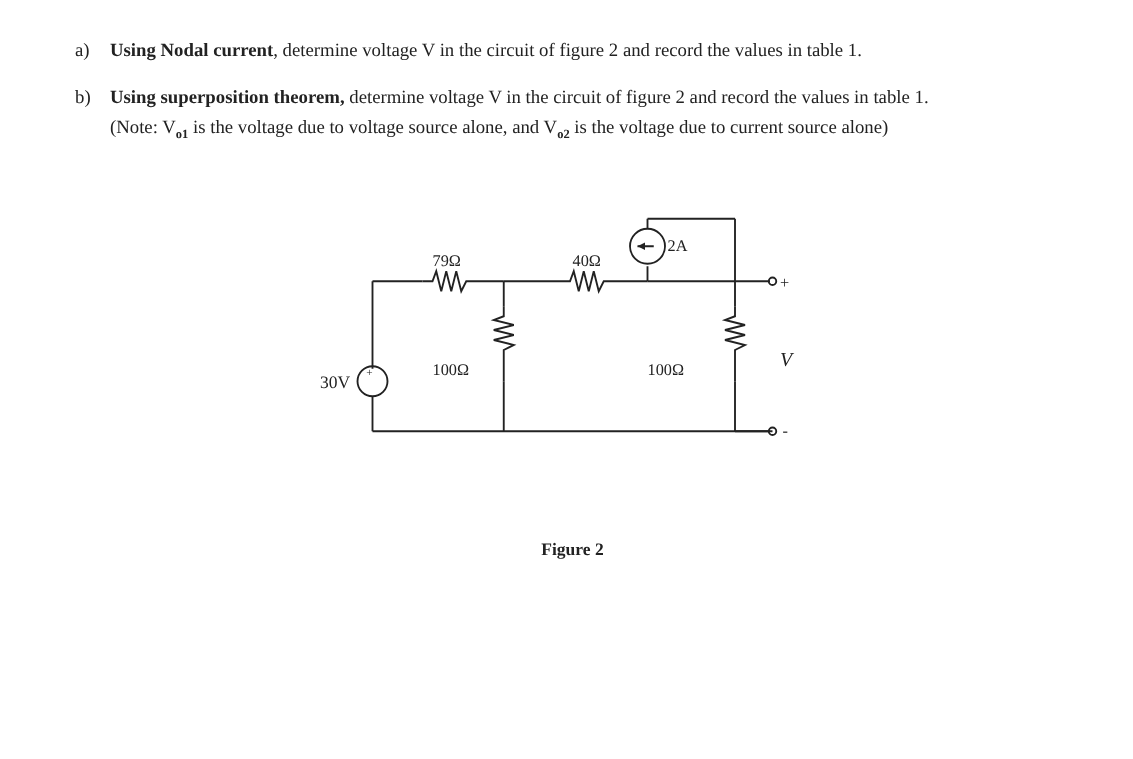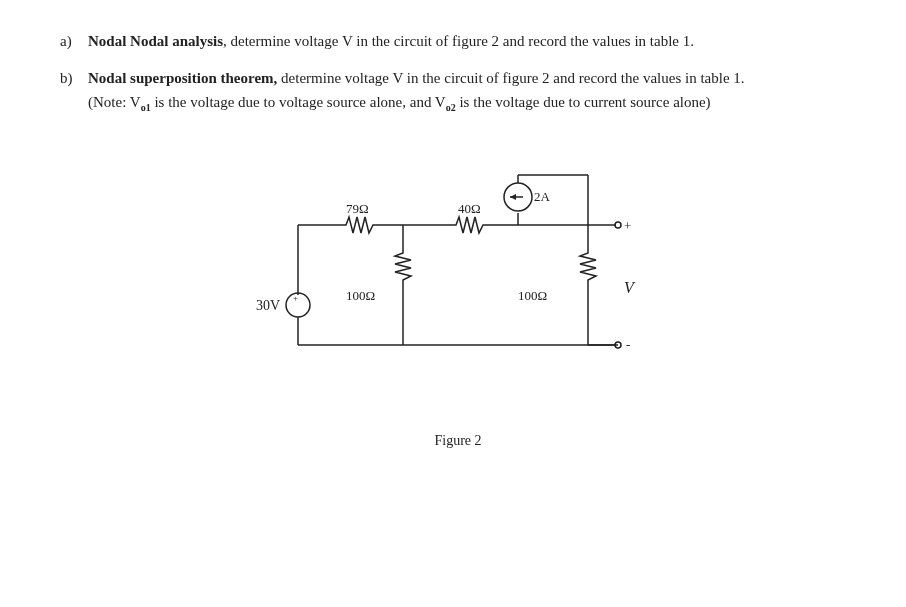--- a/index.html
+++ b/index.html
@@ -45,47 +45,47 @@
       align-items: center;
     }
 
     .circuit-svg {
       display: block;
     }
 
     .figure-caption {
       margin-top: 8px;
       font-size: 14px;
-      font-weight: normal;
+      font-weight: bold;
       text-align: center;
     }
 
     
     sub {
       font-size: 10px;
       vertical-align: sub;
       font-weight: bold;
     }
   </style>
 </head>
 <body>
 
 <div class="content-area">
 
   <div class="question-item">
     <span class="question-label">a)</span>
     <span class="question-text">
-      <strong>Nodal Nodal analysis</strong>, determine voltage V in the circuit of figure 2 and record the values in table 1.
+      <strong>Using Nodal current</strong>, determine voltage V in the circuit of figure 2 and record the values in table 1.
     </span>
   </div>
 
   <div class="question-item">
     <span class="question-label">b)</span>
     <span class="question-text">
-      <strong>Nodal superposition theorem,</strong> determine voltage V in the circuit of figure 2 and record the values in table 1.<br>
+      <strong>Using superposition theorem,</strong> determine voltage V in the circuit of figure 2 and record the values in table 1.<br>
       (Note: V<sub>o1</sub> is the voltage due to voltage source alone, and V<sub>o2</sub> is the voltage due to current source alone)
     </span>
   </div>
 
   <div class="figure-area">
 
     <svg class="circuit-svg" width="440" height="280" viewBox="0 0 440 280" xmlns="http://www.w3.org/2000/svg">
 
       <defs>
 

